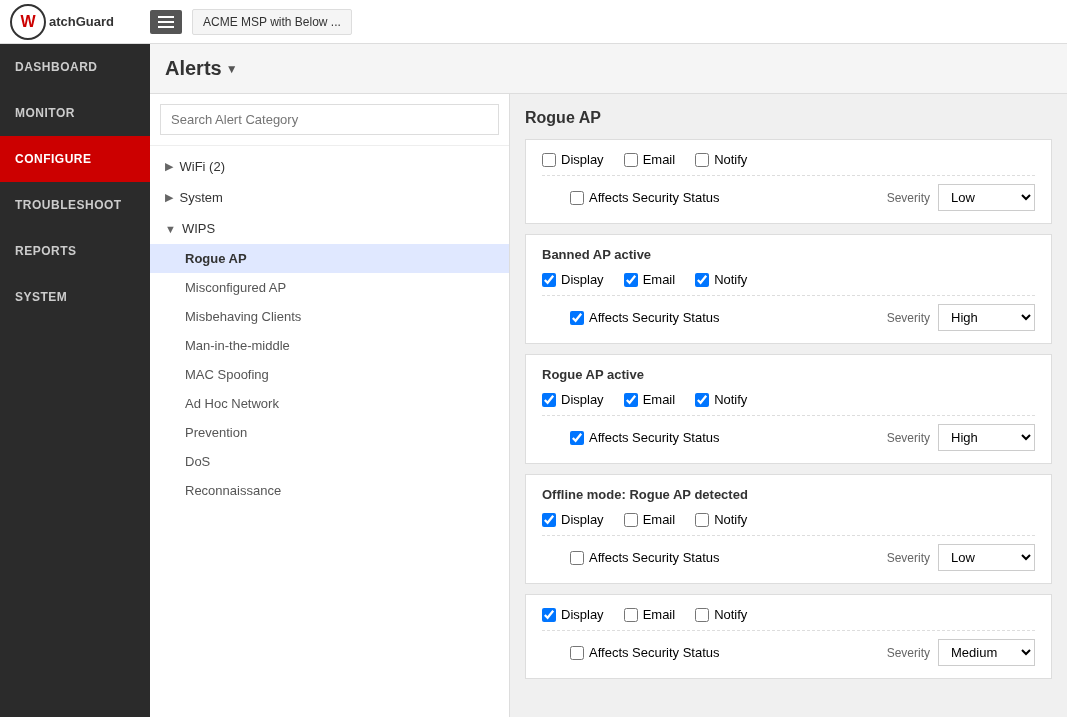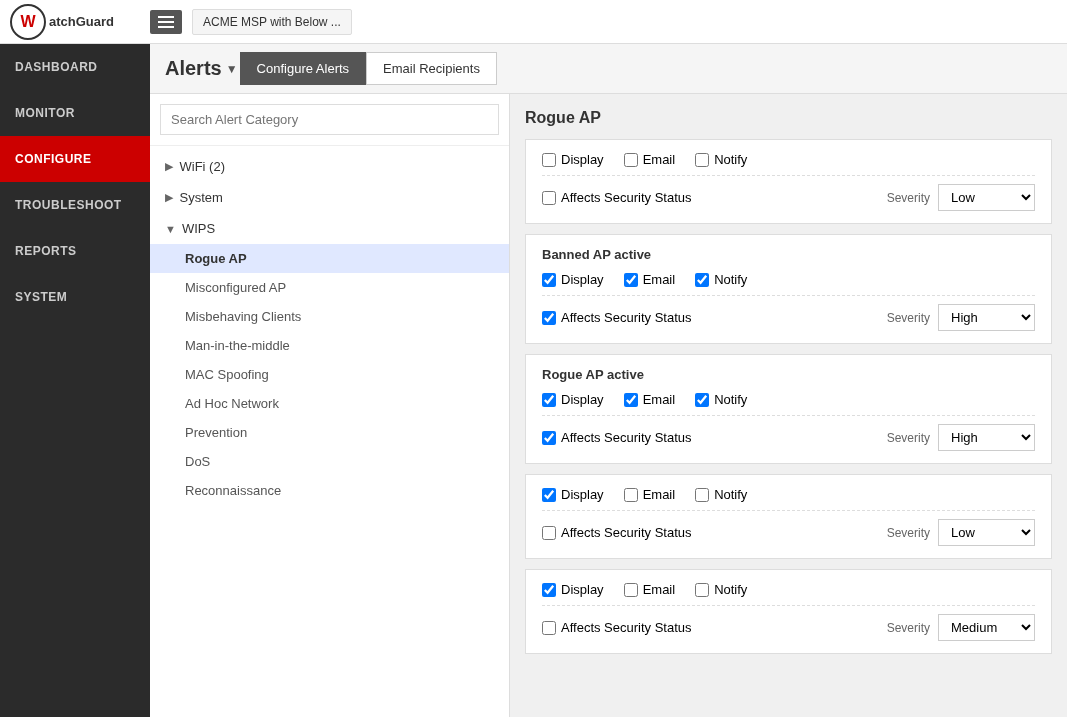--- a/index.html
+++ b/index.html
@@ -48,21 +48,21 @@
     .tree-child.selected { background: #e0e8ff; color: #333; font-weight: bold; }
 
     
     .right-panel { flex: 1; overflow-y: auto; background: #f0f0f0; padding: 15px; }
     .section-title { font-size: 16px; font-weight: bold; color: #333; margin-bottom: 12px; }
 
     
     .alert-card { background: #fff; border: 1px solid #ddd; margin-bottom: 10px; padding: 12px 16px; }
     .alert-card-title { font-size: 13px; font-weight: bold; color: #333; margin-bottom: 10px; }
     .alert-row { display: flex; align-items: flex-start; gap: 20px; margin-bottom: 6px; }
-    .alert-row-2 { display: flex; align-items: center; justify-content: space-between; }
+    .alert-row-2 { display: flex; align-items: center; justify-content: space-between; margin-left: 28px; }
     .alert-row-2-left { display: flex; align-items: center; gap: 6px; }
     .severity-row { display: flex; align-items: center; gap: 8px; }
     .severity-label { color: #666; font-size: 12px; }
     .checkbox-group { display: flex; align-items: center; gap: 5px; }
     .checkbox-group input[type="checkbox"] { width: 14px; height: 14px; }
     .severity-select { padding: 4px 20px 4px 8px; border: 1px solid #ccc; font-size: 13px; background: white; appearance: auto; min-width: 80px; }
     .divider-dashed { border-top: 1px dashed #ddd; margin: 8px 0; }
   </style>
 </head>
 <body>
@@ -93,21 +93,20 @@
       <div class="sidebar-item">SYSTEM</div>
     </div>
 
   <div class="content">
 
     <div class="subheader">
       <div class="alerts-title">
         <span>Alerts</span>
         <span class="dropdown-arrow">▼</span>
       </div>
-      <div id="tabs-container"><button class="tab-btn active">Configure Alerts</button><button class="tab-btn inactive">Email Recipients</button></div>
     </div>
 
     <div class="panels">
 
       <div class="left-panel">
         <div class="search-box">
           <input class="search-input" type="text" placeholder="Search Alert Category" style="">
         </div>
         <div class="tree-list" id="tree-list">
             <div class="tree-item">
@@ -214,20 +213,21 @@
                   <input type="checkbox" checked="" style="">
                   <span>Affects Security Status</span>
                 </label>
                 <div class="severity-row">
                   <span class="severity-label">Severity</span>
                   <select class="severity-select"><option value="Low">Low</option><option value="Medium">Medium</option><option value="High" selected="">High</option></select>
                 </div>
               </div>
             </div>
             <div class="alert-card">
+              <div class="alert-card-title">Offline mode: Rogue AP detected</div>
               <div class="alert-row">
                 <label class="checkbox-group">
                   <input type="checkbox" checked="" style="">
                   <span>Display</span>
                 </label>
                 <label class="checkbox-group">
                   <input type="checkbox" style="">
                   <span>Email</span>
                 </label>
                 <label class="checkbox-group">

